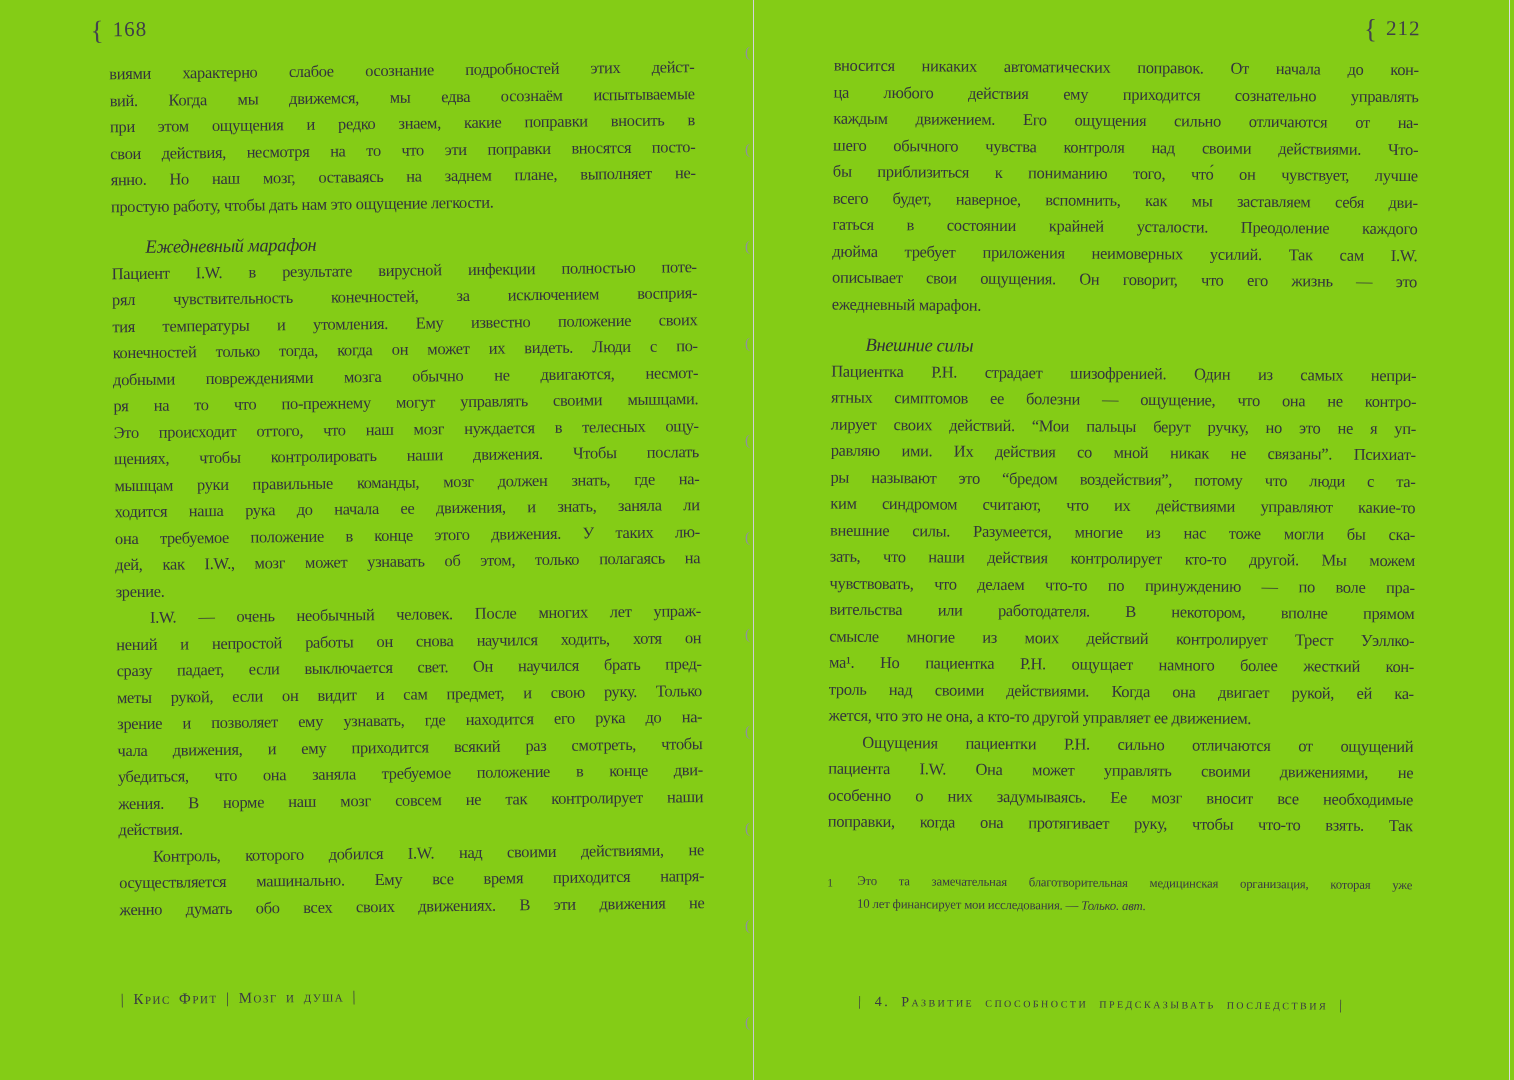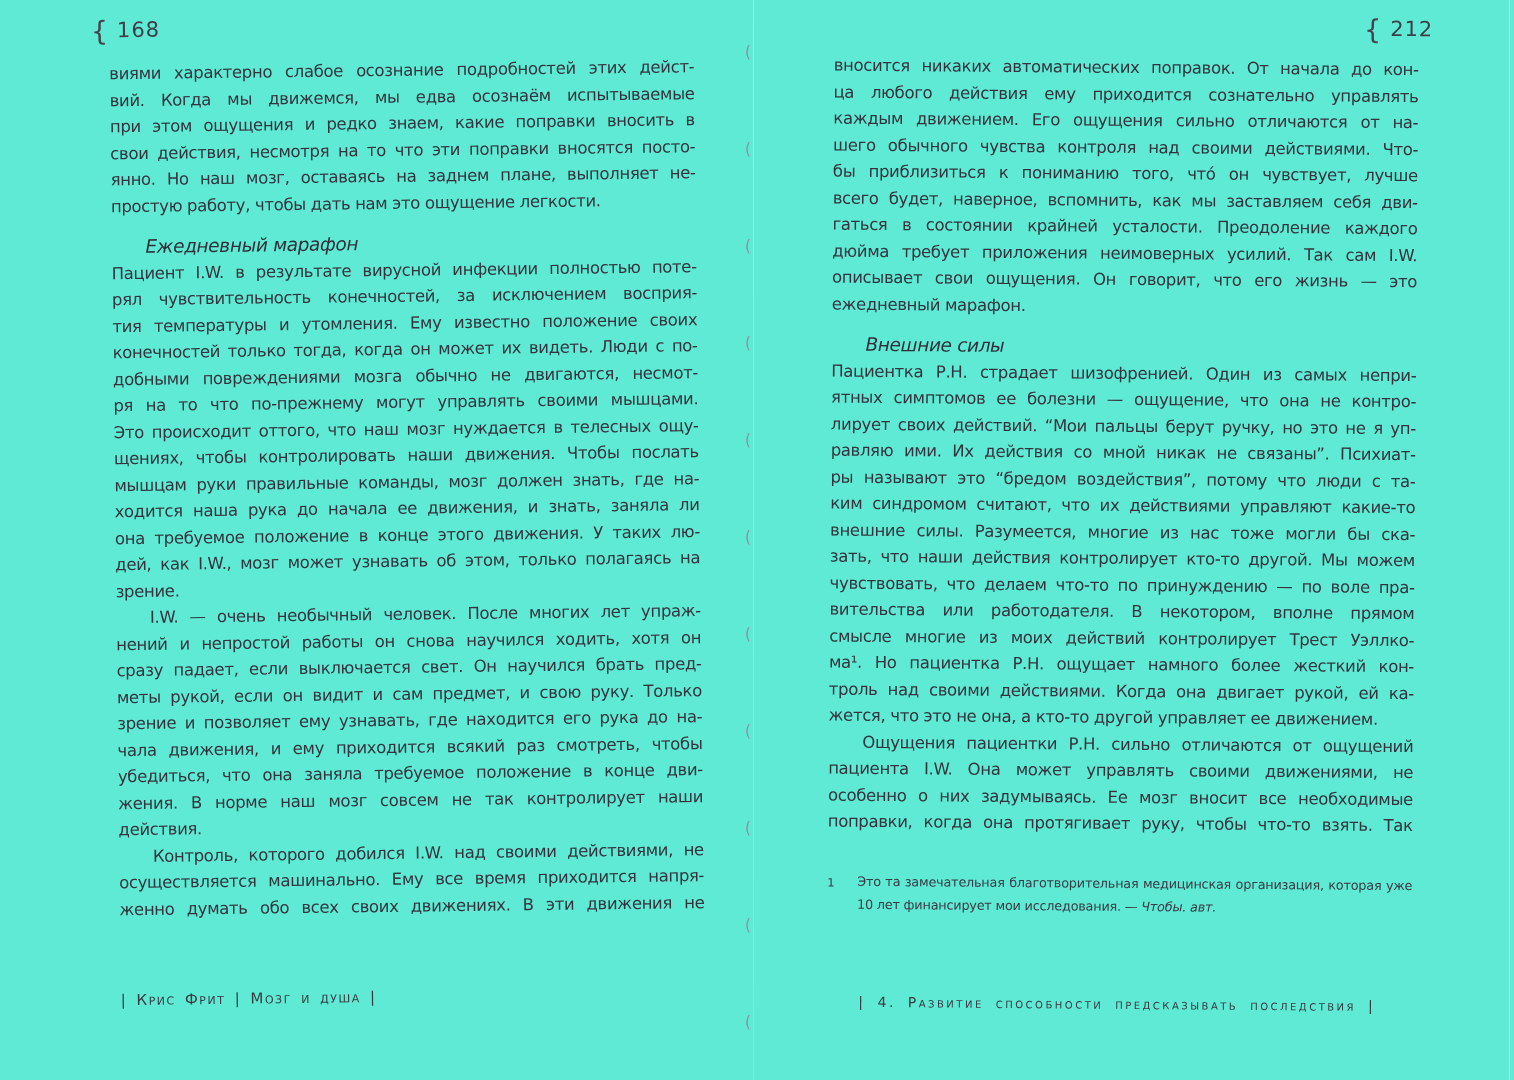--- a/index.html
+++ b/index.html
@@ -1,20 +1,20 @@
 <!DOCTYPE html>
 <html lang="ru"><head>
 <meta charset="utf-8">
 <style>
   html,body{margin:0;padding:0;background:#ffffff;}
   body{
     width:1514px;height:1080px;position:relative;overflow:hidden;
     font-family:"DejaVu Sans",sans-serif;
   }
-  .scan{position:absolute;inset:0;background:#5eead4;color:#34343e;}
+  .scan{position:absolute;inset:0;background:#84cc16;color:#34343e;font-family:Liberation Serif, serif;}
   .page{position:absolute;top:0;height:1080px;width:757px;}
   .page.left{left:0;transform:rotate(-0.7deg);}
   .page.right{left:757px;transform:rotate(0.45deg);}
 
   .pagehead{position:absolute;top:12px;color:#3f3f49;white-space:nowrap;}
   .page.left  .pagehead{left:97px;}
   .page.right .pagehead{left:603px;}
   .brace{font-size:27px;vertical-align:-3px;margin-right:9px;color:#44444e;}
   .pagenum{font-size:21px;letter-spacing:1px;}
 
@@ -137,21 +137,21 @@
           <div class="line indent">Ощущения пациентки Р.Н. сильно отличаются от ощущений</div>
           <div class="line">пациента I.W. Она может управлять своими движениями, не</div>
           <div class="line">особенно о них задумываясь. Ее мозг вносит все необходимые</div>
           <div class="line">поправки, когда она протягивает руку, чтобы что-то взять. Так</div>
         </div>
       </div>
     <div class="footnote">
       <div class="fn-marker">1</div>
       <div class="fn-text">
         <div class="fn-line1">Это та замечательная благотворительная медицинская организация, которая уже</div>
-        <div><span>10 лет финансирует мои исследования. — </span><span class="fn-italic">Чтобы. авт.</span></div>
+        <div><span>10 лет финансирует мои исследования. — </span><span class="fn-italic">Только. авт.</span></div>
       </div>
     </div>
     <div class="runfoot">| 4. Развитие способности предсказывать последствия |</div>
   </div>
 
   <div class="gutter">
       <span class="gutter-mark" style="top: 45px;">(</span>
       <span class="gutter-mark" style="top: 142px;">(</span>
       <span class="gutter-mark" style="top: 239px;">(</span>
       <span class="gutter-mark" style="top: 336px;">(</span>

